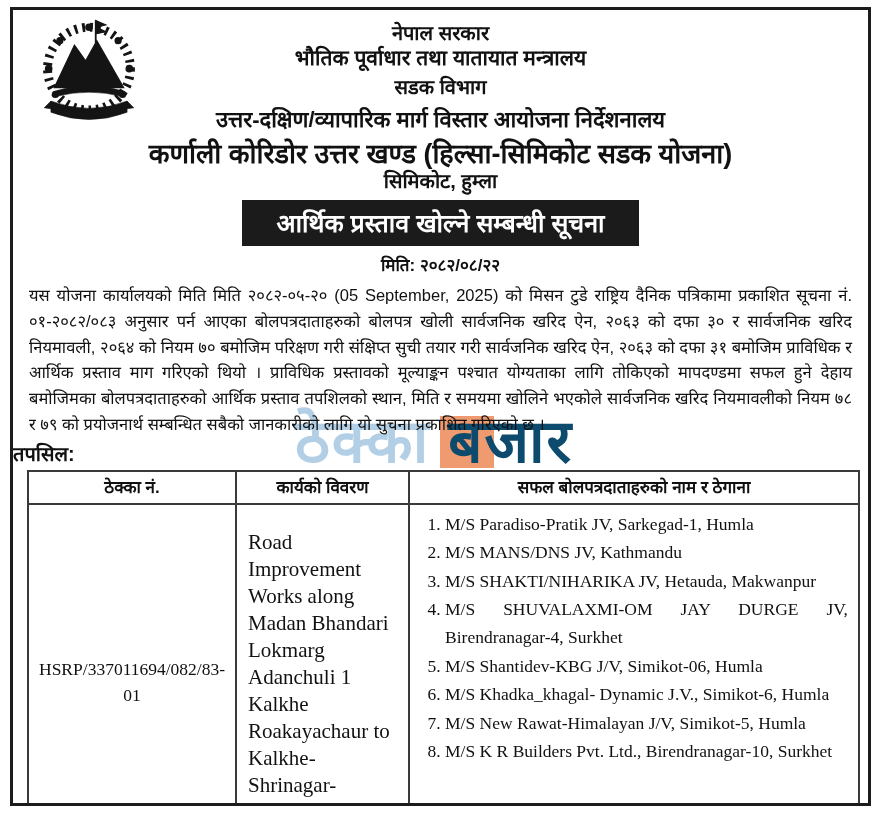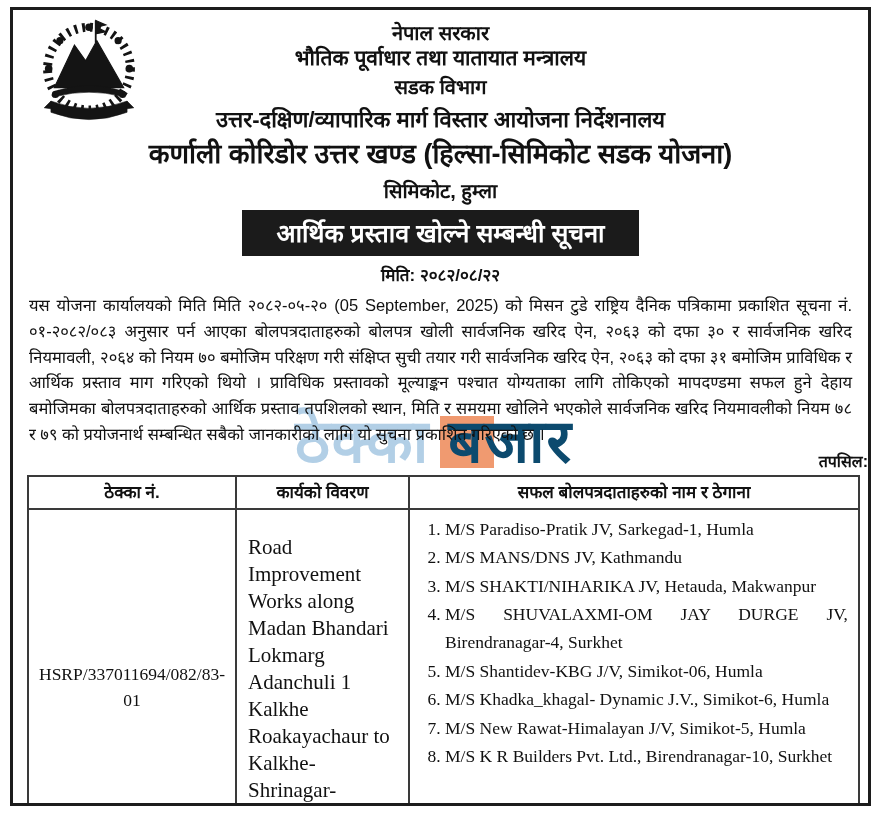--- a/index.html
+++ b/index.html
@@ -9,32 +9,32 @@
     position: absolute; left: 10px; top: 7px; width: 861px; height: 799px;
     border: 3px solid #1c1c1c; background: #fff; padding-top: 7px; overflow: hidden;
   }
   .emblem { position: absolute; left: 20px; top: 6px; width: 112px; height: 112px; }
   .hdr { text-align: center; font-weight: bold; line-height: 1.0; }
   .hdr-gov        { font-size: 20px; margin-top: 6px; }
   .hdr-ministry   { font-size: 21px; margin-top: 4px; }
   .hdr-dept       { font-size: 20px; margin-top: 9px; }
   .hdr-directorate{ font-size: 22px; margin-top: 12px; }
   .hdr-project    { font-size: 27px; margin-top: 10px; }
-  .hdr-location   { font-size: 20px; margin-top: 13px; }
+  .hdr-location   { font-size: 20px; margin-top: 3px; }
   .notice-box {
     background: #1b1b1b; color: #fff; font-weight: bold; font-size: 25px;
     width: fit-content; margin: 9px auto 0; padding: 5px 34px 7px; text-align: center;
   }
   .notice-date { text-align: center; font-weight: bold; font-size: 17px; margin-top: 7px; }
   .body-text {
     position: relative; z-index: 1;
     margin: 7px 16px 0; font-size: 16.5px; line-height: 25.8px;
     text-align: justify; text-justify: inter-word;
   }
-  .schedule-heading { position: relative; z-index: 1; text-align: right; font-weight: bold; font-size: 16px; margin-top: 2px; }
+  .schedule-heading { position: relative; z-index: 1; text-align: left; font-weight: bold; font-size: 20px; margin-top: 2px; }
   .watermark {
     position: absolute; left: 282px; top: 388px; z-index: 0;
     font-size: 60px; font-weight: bold; white-space: nowrap; letter-spacing: 2px;
   }
   .wm-blue { color: #b2cfe6; }
   .wm-salmon { color: #0c4a6e; position: relative; z-index: 1; }
   .wm-square {
     display: inline-block; width: 54px; height: 52px; background: #f09a70;
     vertical-align: -6px; margin: 0 -46px 0 10px; position: relative; z-index: 0;
   }

